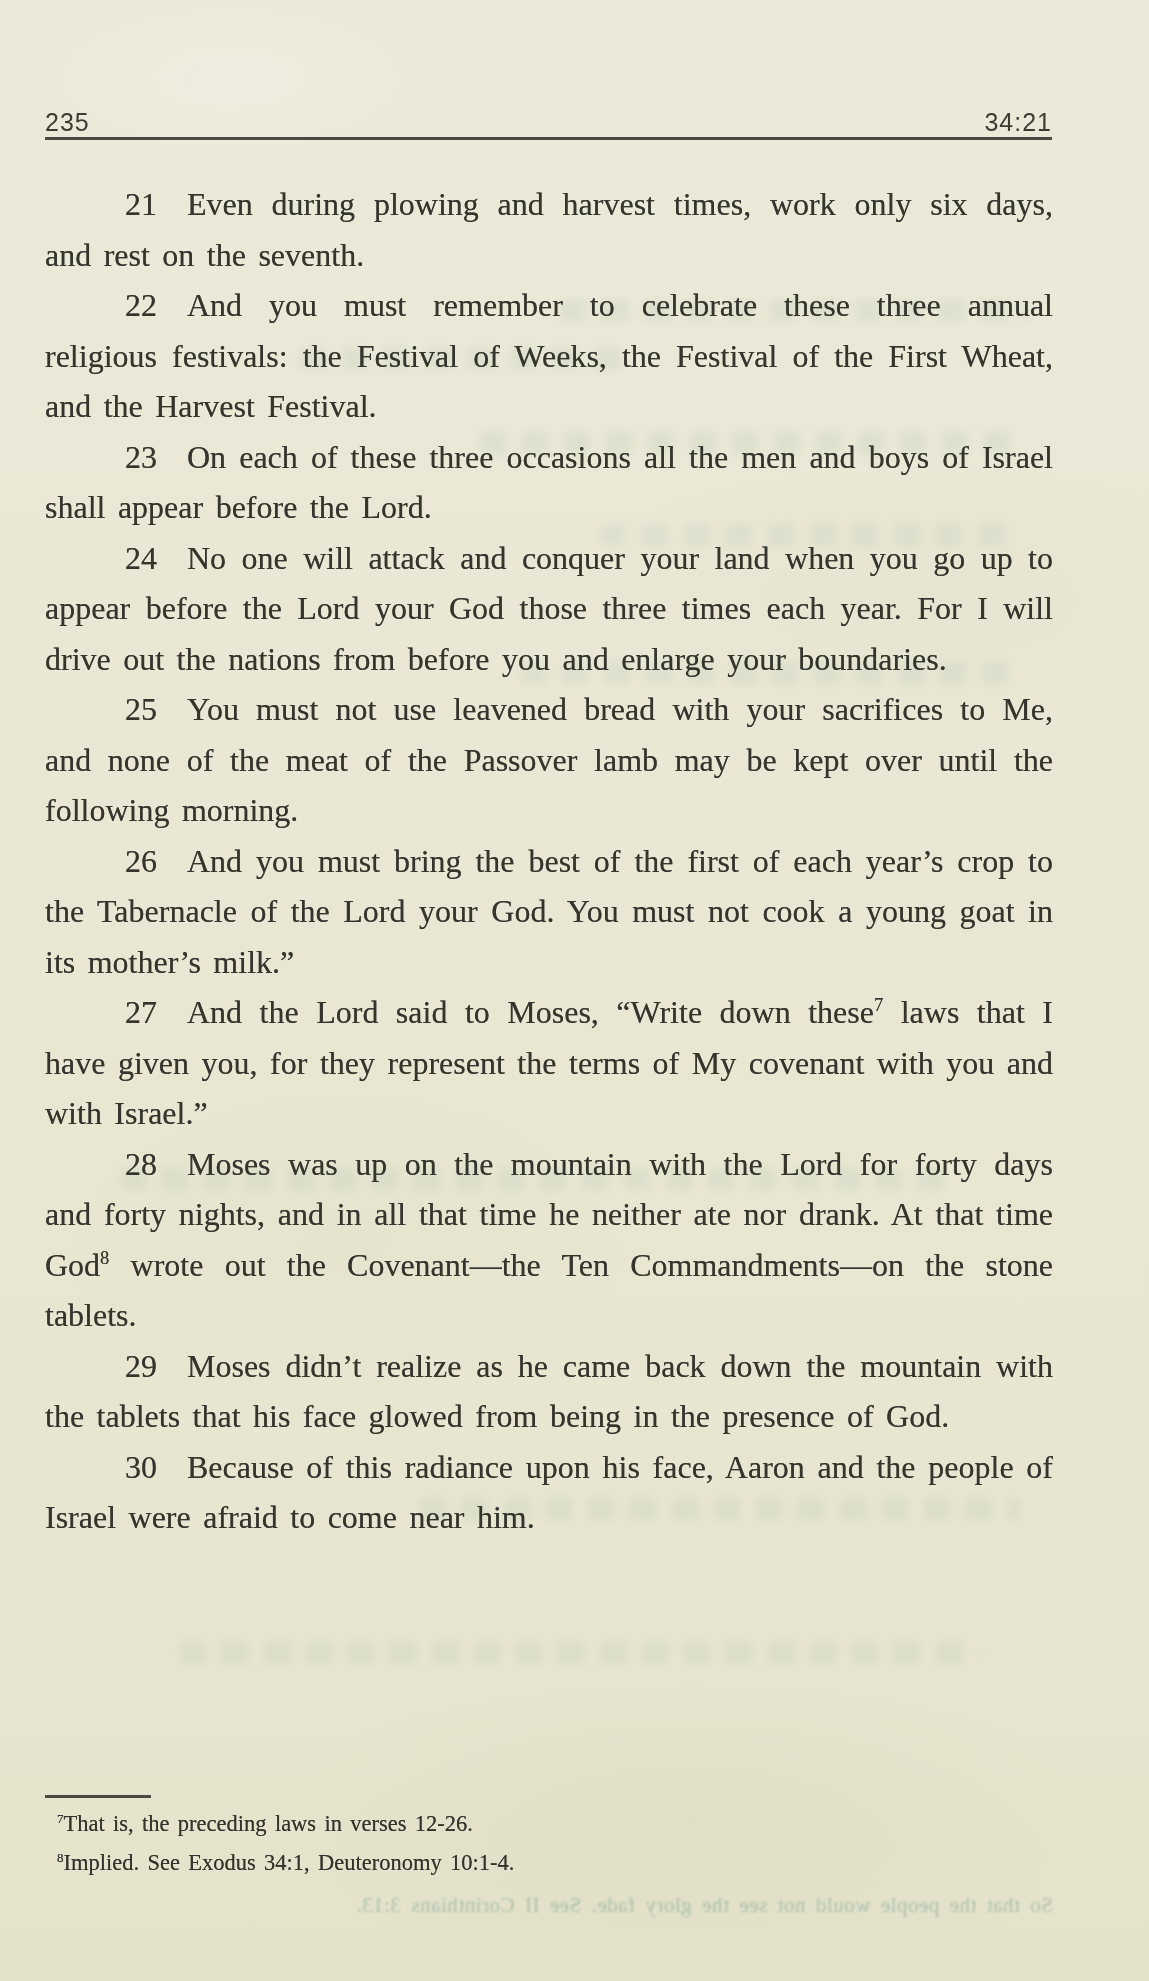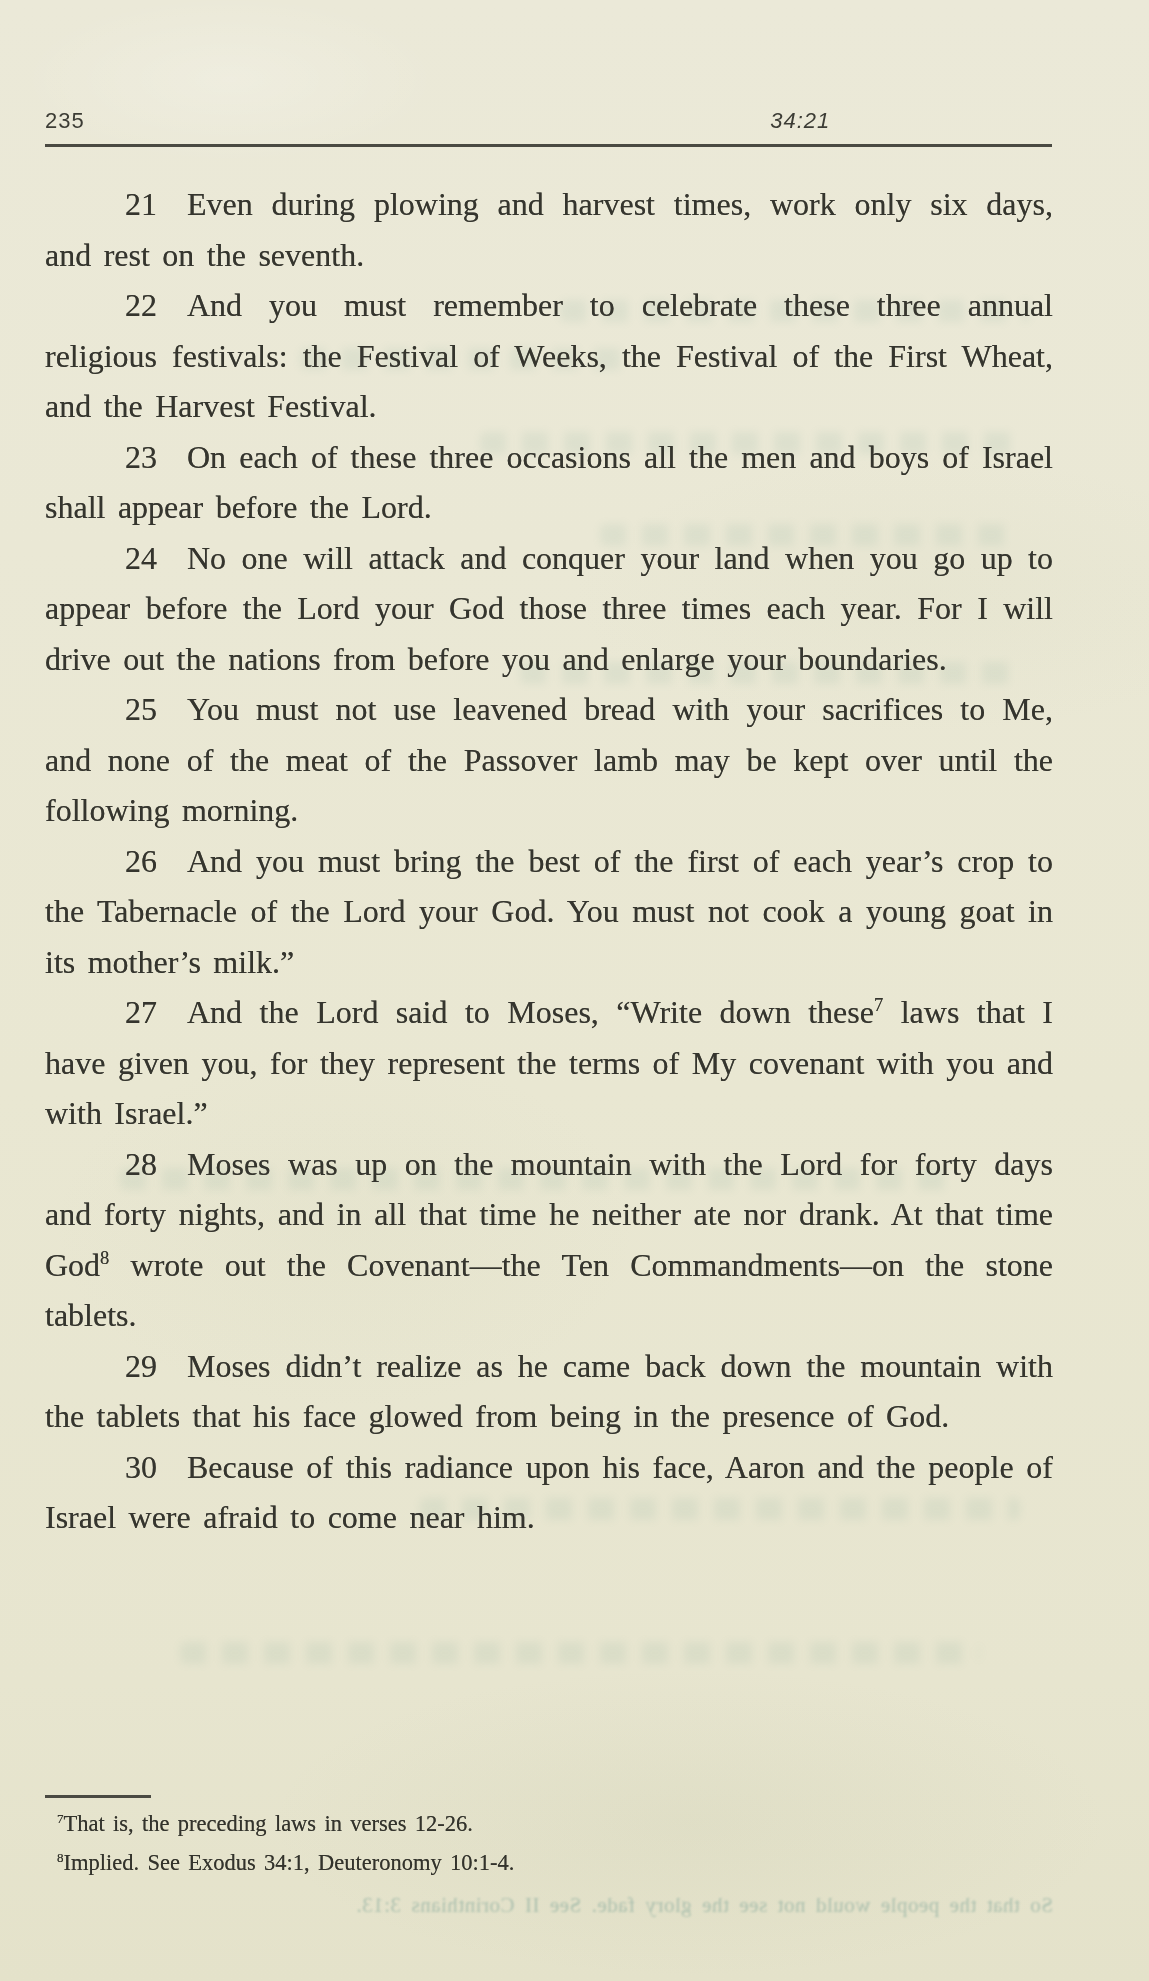--- a/index.html
+++ b/index.html
@@ -32,30 +32,30 @@
   }
 
   .running-head {
     position: absolute;
     left: 45px;
     top: 108px;
     width: 1007px;
     display: flex;
     align-items: baseline;
     font-family: "Liberation Sans", "DejaVu Sans", sans-serif;
-    font-size: 22px;
+    font-size: 25px;
     font-weight: 400;
     letter-spacing: 1px;
     color: #3c3c35;
     border-bottom: 3px solid #4a4a42;
-    padding-bottom: 10px;
+    padding-bottom: 0;
   }
   .running-head .hd-left   { flex: 1; text-align: left; }
   .running-head .hd-center { flex: 1; text-align: center; }
-  .running-head .hd-right  { flex: 1; text-align: center; font-style: italic; }
+  .running-head .hd-right  { flex: 1; text-align: right; }
 
   .body-text {
     position: absolute;
     left: 45px;
     top: 179px;
     width: 1008px;
     font-size: 32px;
     line-height: 50.5px;
     text-align: justify;
     word-spacing: 0.14em;

